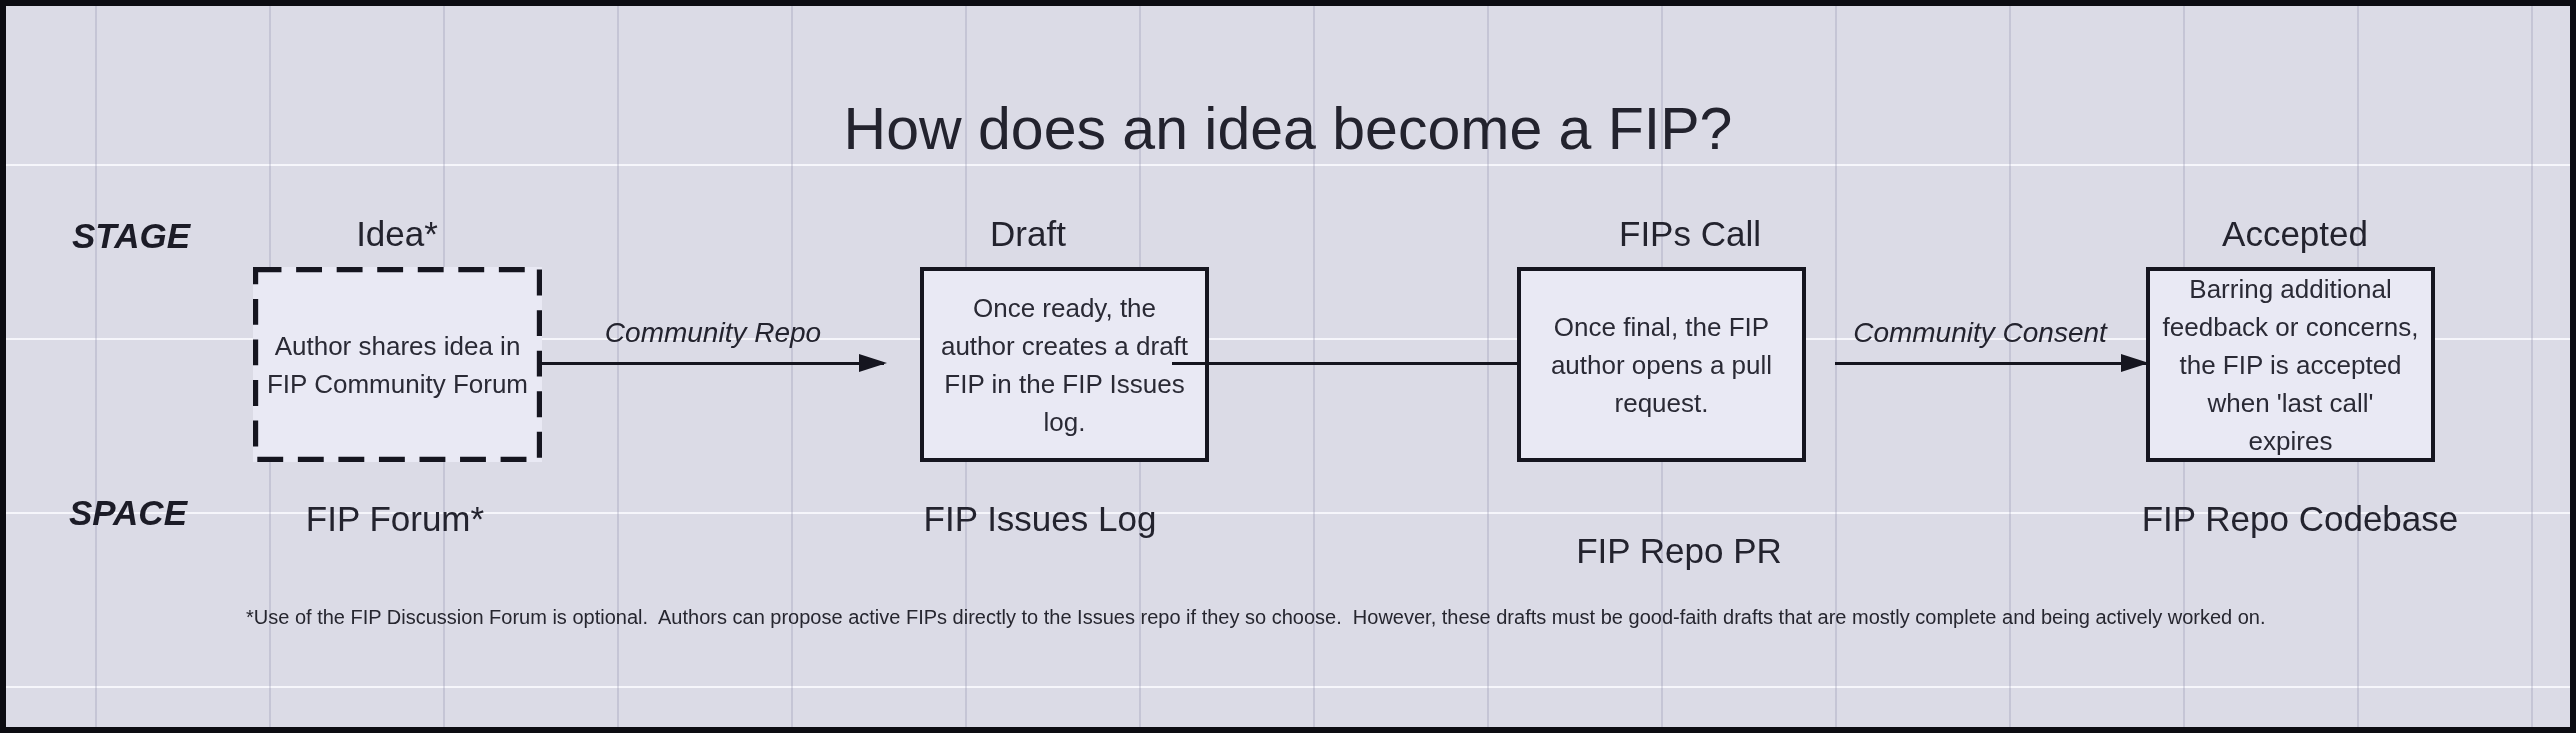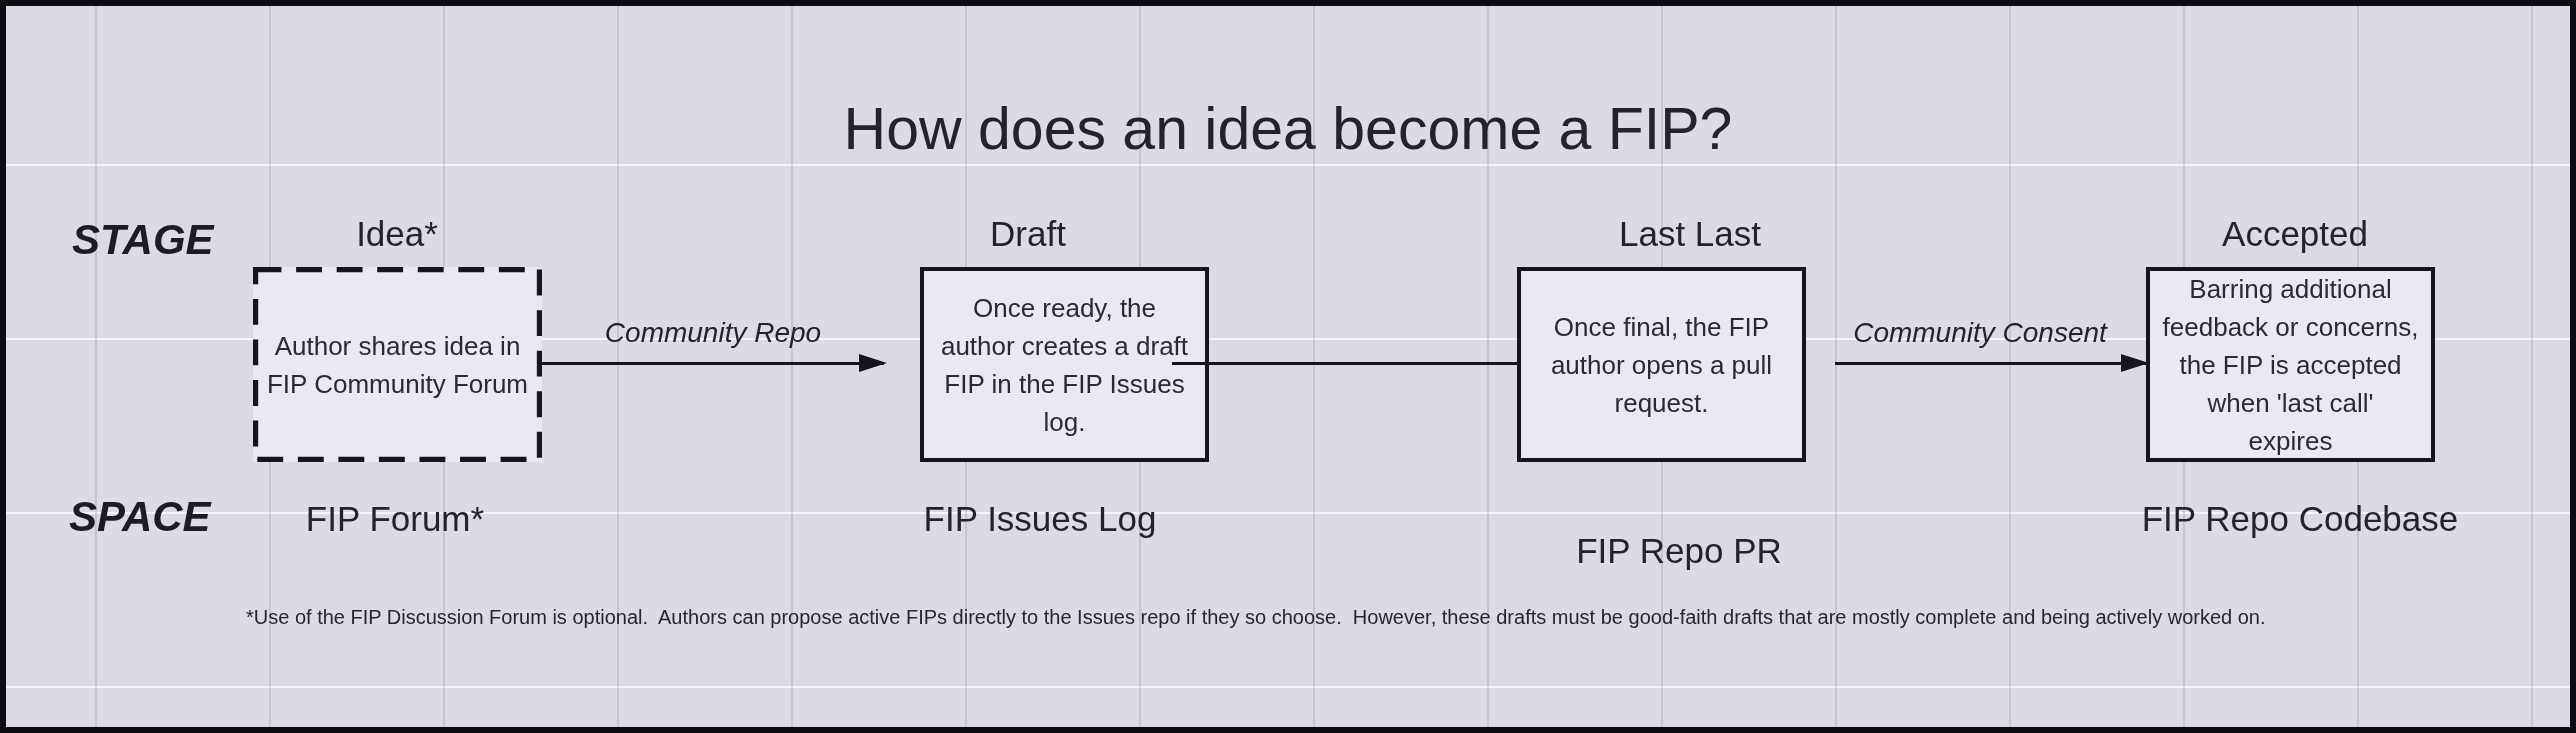--- a/index.html
+++ b/index.html
@@ -27,21 +27,21 @@
     line-height: 66px;
     font-weight: 400;
     color: #23232e;
     margin-top: 36px;
   }
 
   .row-label {
     position: absolute;
     font-weight: bold;
     font-style: italic;
-    font-size: 42px;
+    font-size: 35px;
     letter-spacing: 0px;
     color: #1c1c27;
     white-space: nowrap;
   }
   .row-label.stage { left: 72px; top: 216px; }
   .row-label.space { left: 69px; top: 493px; }
 
   .stage-label, .space-label {
     position: absolute;
     transform: translateX(-50%);
@@ -161,21 +161,21 @@
   <div class="arrow-label alabel1">Community Repo</div>
 
   <div class="stage-label col2-center">Draft</div>
   <div class="box solid col2-box">
     <div class="box-text">Once ready, the author creates a draft FIP in the FIP Issues log.</div>
   </div>
   <div class="space-label space2">FIP Issues Log</div>
 
   <div class="arrow arrow2"></div>
 
-  <div class="stage-label col3-center">Last Last</div>
+  <div class="stage-label col3-center">FIPs Call</div>
   <div class="box solid col3-box">
     <div class="box-text">Once final, the FIP author opens a pull request.</div>
   </div>
   <div class="space-label space3">FIP Repo PR</div>
 
   <div class="arrow arrow3"></div>
   <div class="arrow-label alabel3">Community Consent</div>
 
   <div class="stage-label col4-center">Accepted</div>
   <div class="box solid col4-box">

